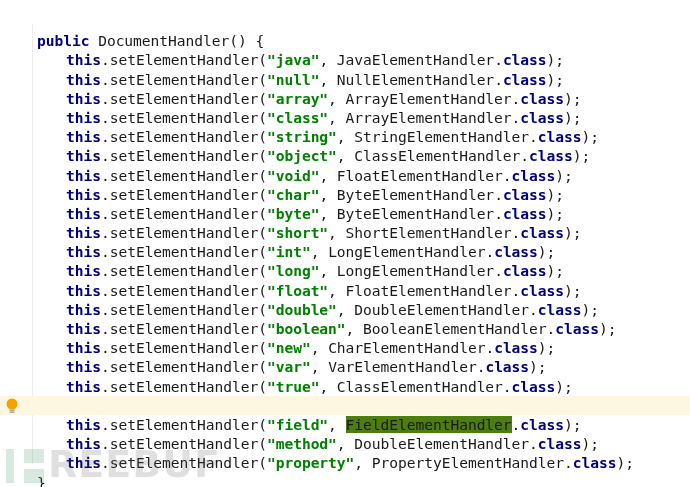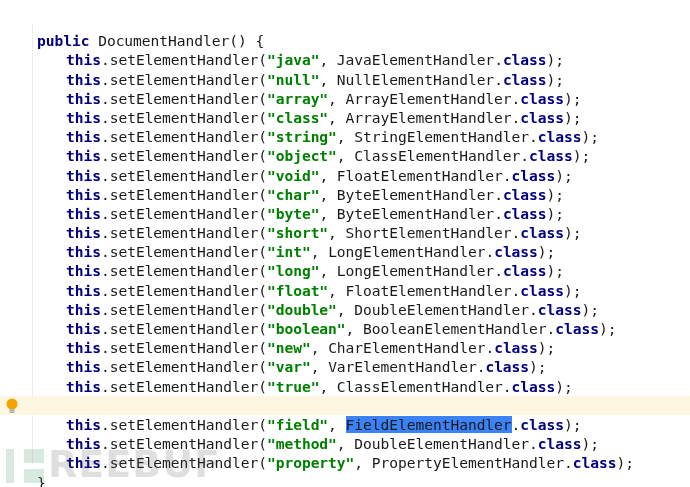--- a/index.html
+++ b/index.html
@@ -9,21 +9,21 @@
   }
   .editor { position: absolute; left: 0; top: 0; width: 690px; height: 487px; }
   .gutter-line { position: absolute; left: 32px; top: 24px; width: 1px; height: 440px; background: #ececec; }
   .code { position: absolute; left: 0; top: 12px; width: 690px; }
   .line { position: relative; height: 19.2px; line-height: 19.2px; font-size: 14.6px; white-space: pre; color: #1a1a1a; letter-spacing: -0.05px; }
   .line.caret-row { background: #fdf7e2; }
   .line .txt { position: absolute; left: 37px; }
   .line.indent .txt { left: 66px; }
   .kw { color: #000080; font-weight: bold; }
   .str { color: #008000; font-weight: bold; }
-  .hl { background: #3b82f6; }
+  .hl { background: #4d7c0f; }
   .bulb { position: absolute; left: 5px; top: 2px; width: 14px; height: 16px; }
   .watermark { position: absolute; left: 4px; top: 443px; width: 200px; height: 40px; opacity: 0.18; pointer-events: none; }
   .watermark .bar1 { position: absolute; left: 2px; top: 6px; width: 8px; height: 34px; background: #2e8b57; }
   .watermark .bar2 { position: absolute; left: 20px; top: 6px; width: 20px; height: 14px; background: #2e8b57; }
   .watermark .bar3 { position: absolute; left: 20px; top: 26px; width: 20px; height: 14px; background: #2e8b57; }
   .watermark .wm-text { position: absolute; left: 44px; top: 0px; font-family: "DejaVu Sans", sans-serif; font-weight: bold; font-size: 38px; line-height: 42px; color: #555; letter-spacing: 1px; }
 </style>
 </head>
 <body>
 

